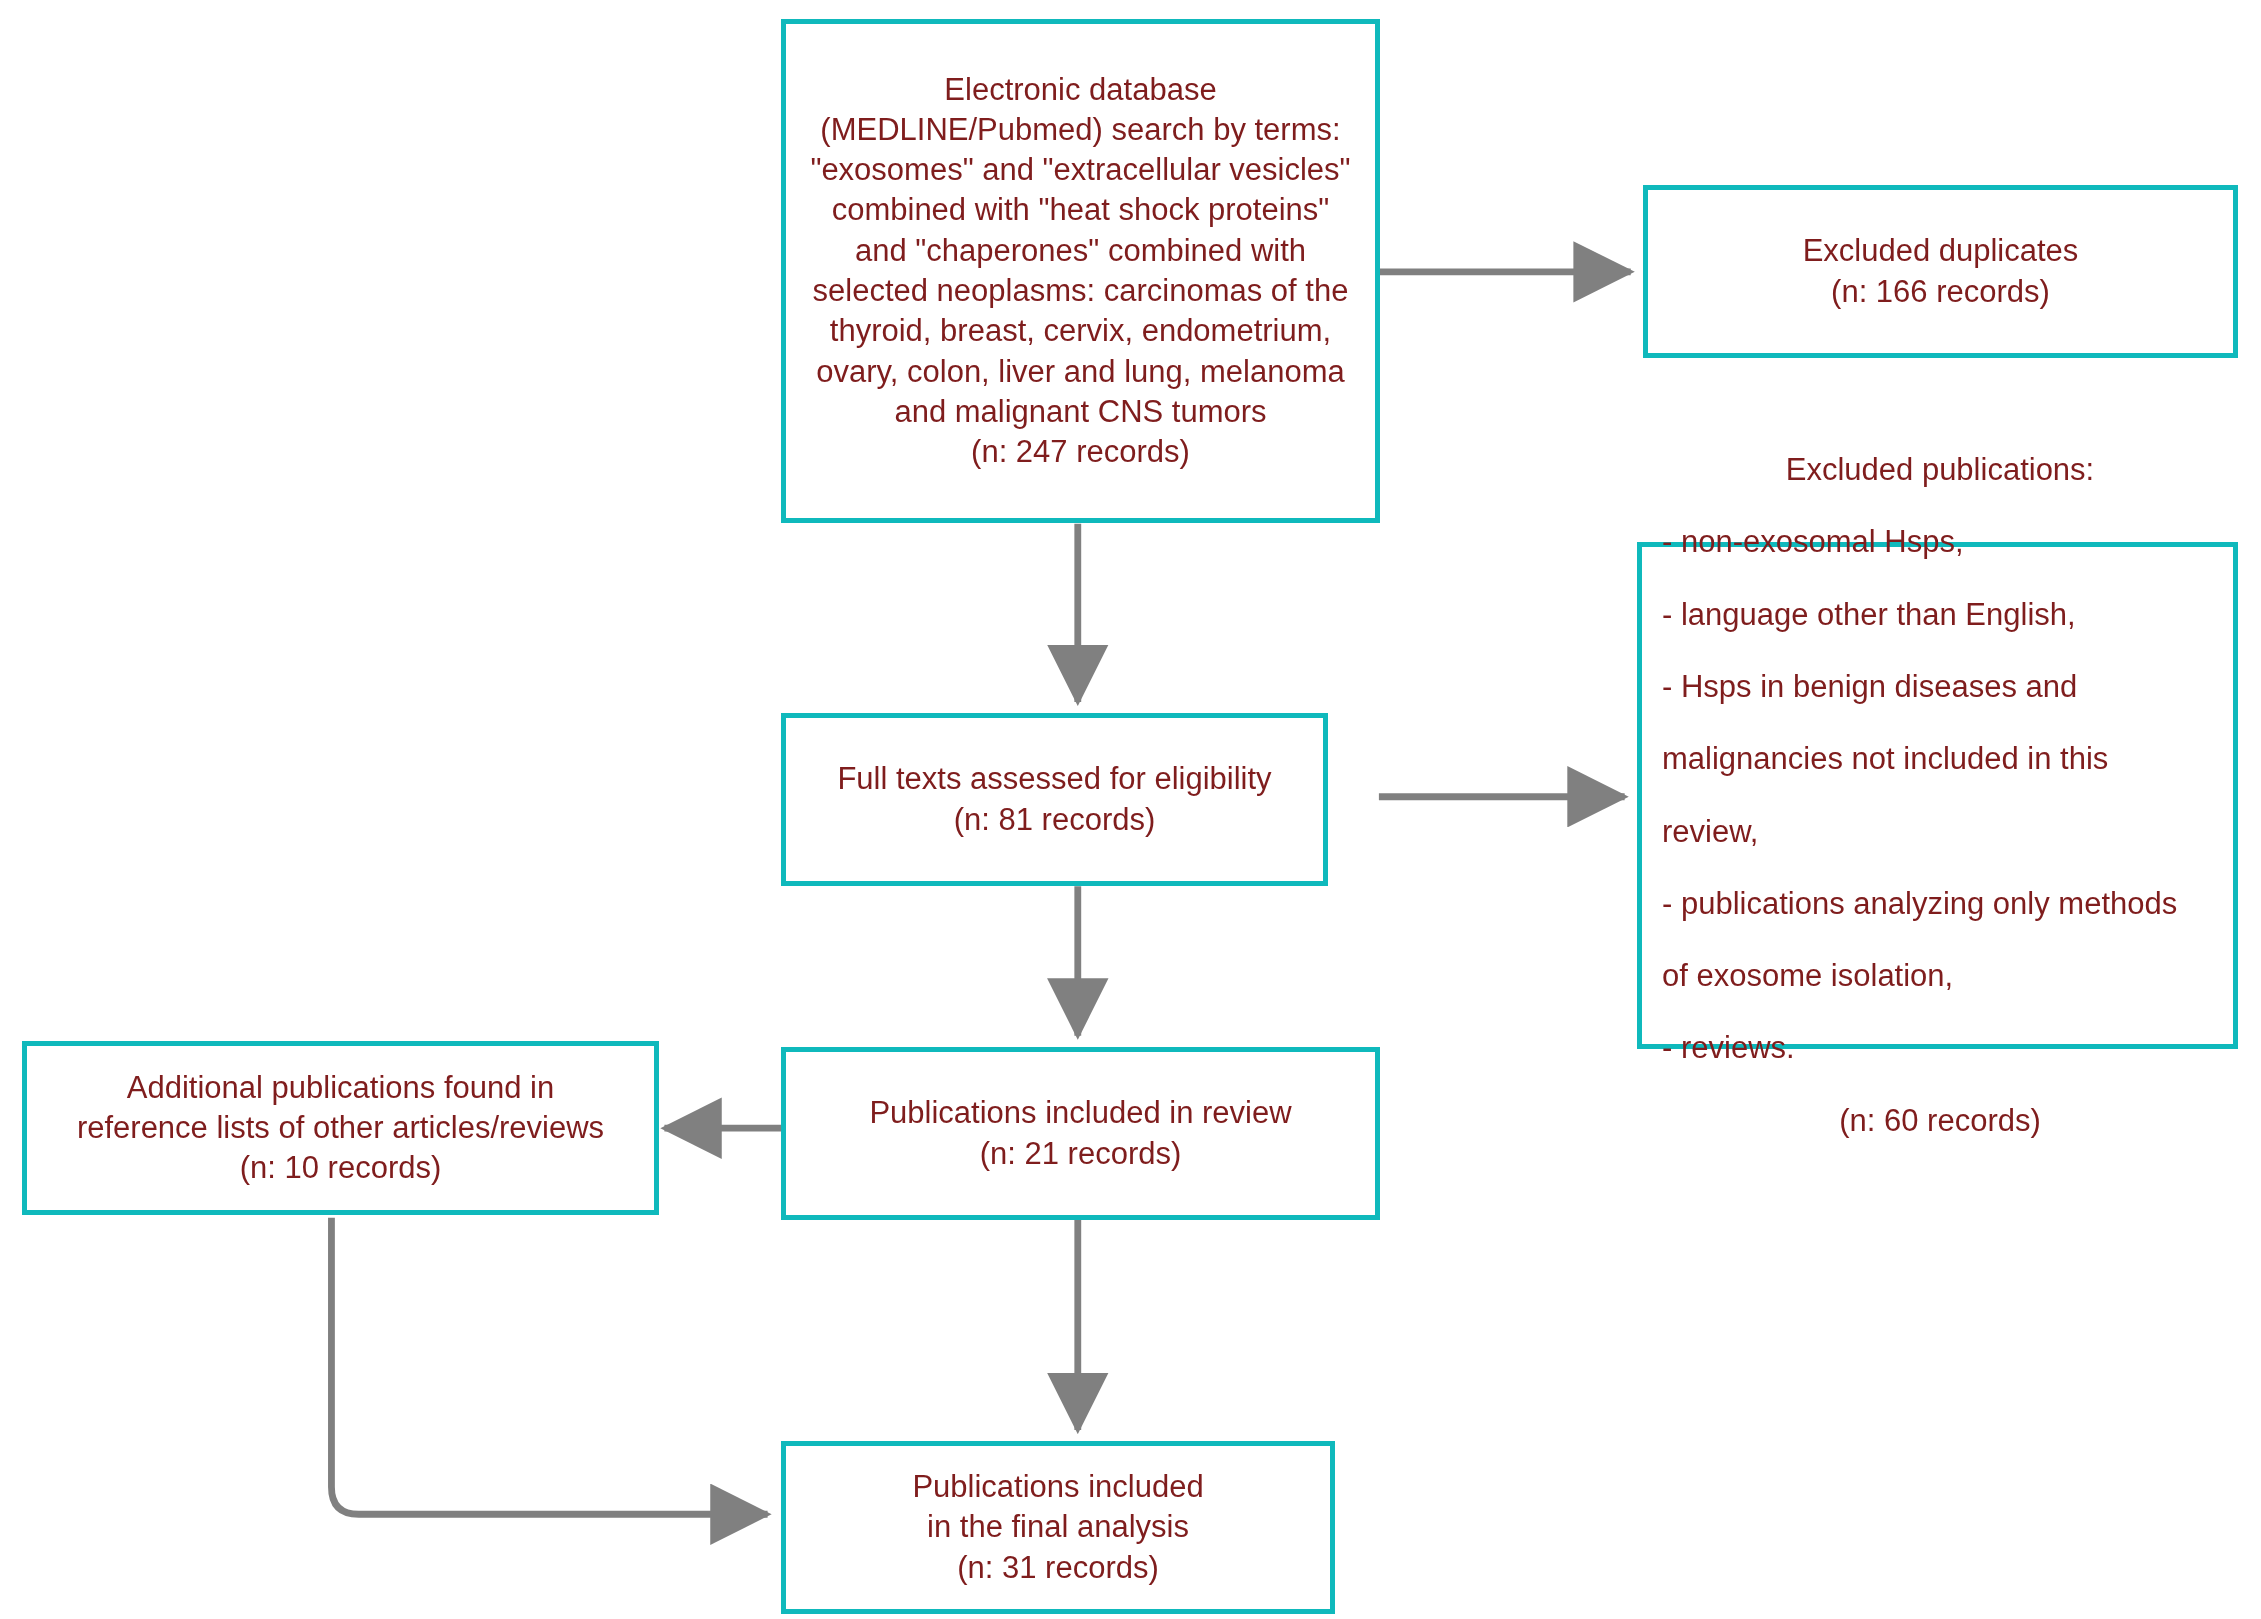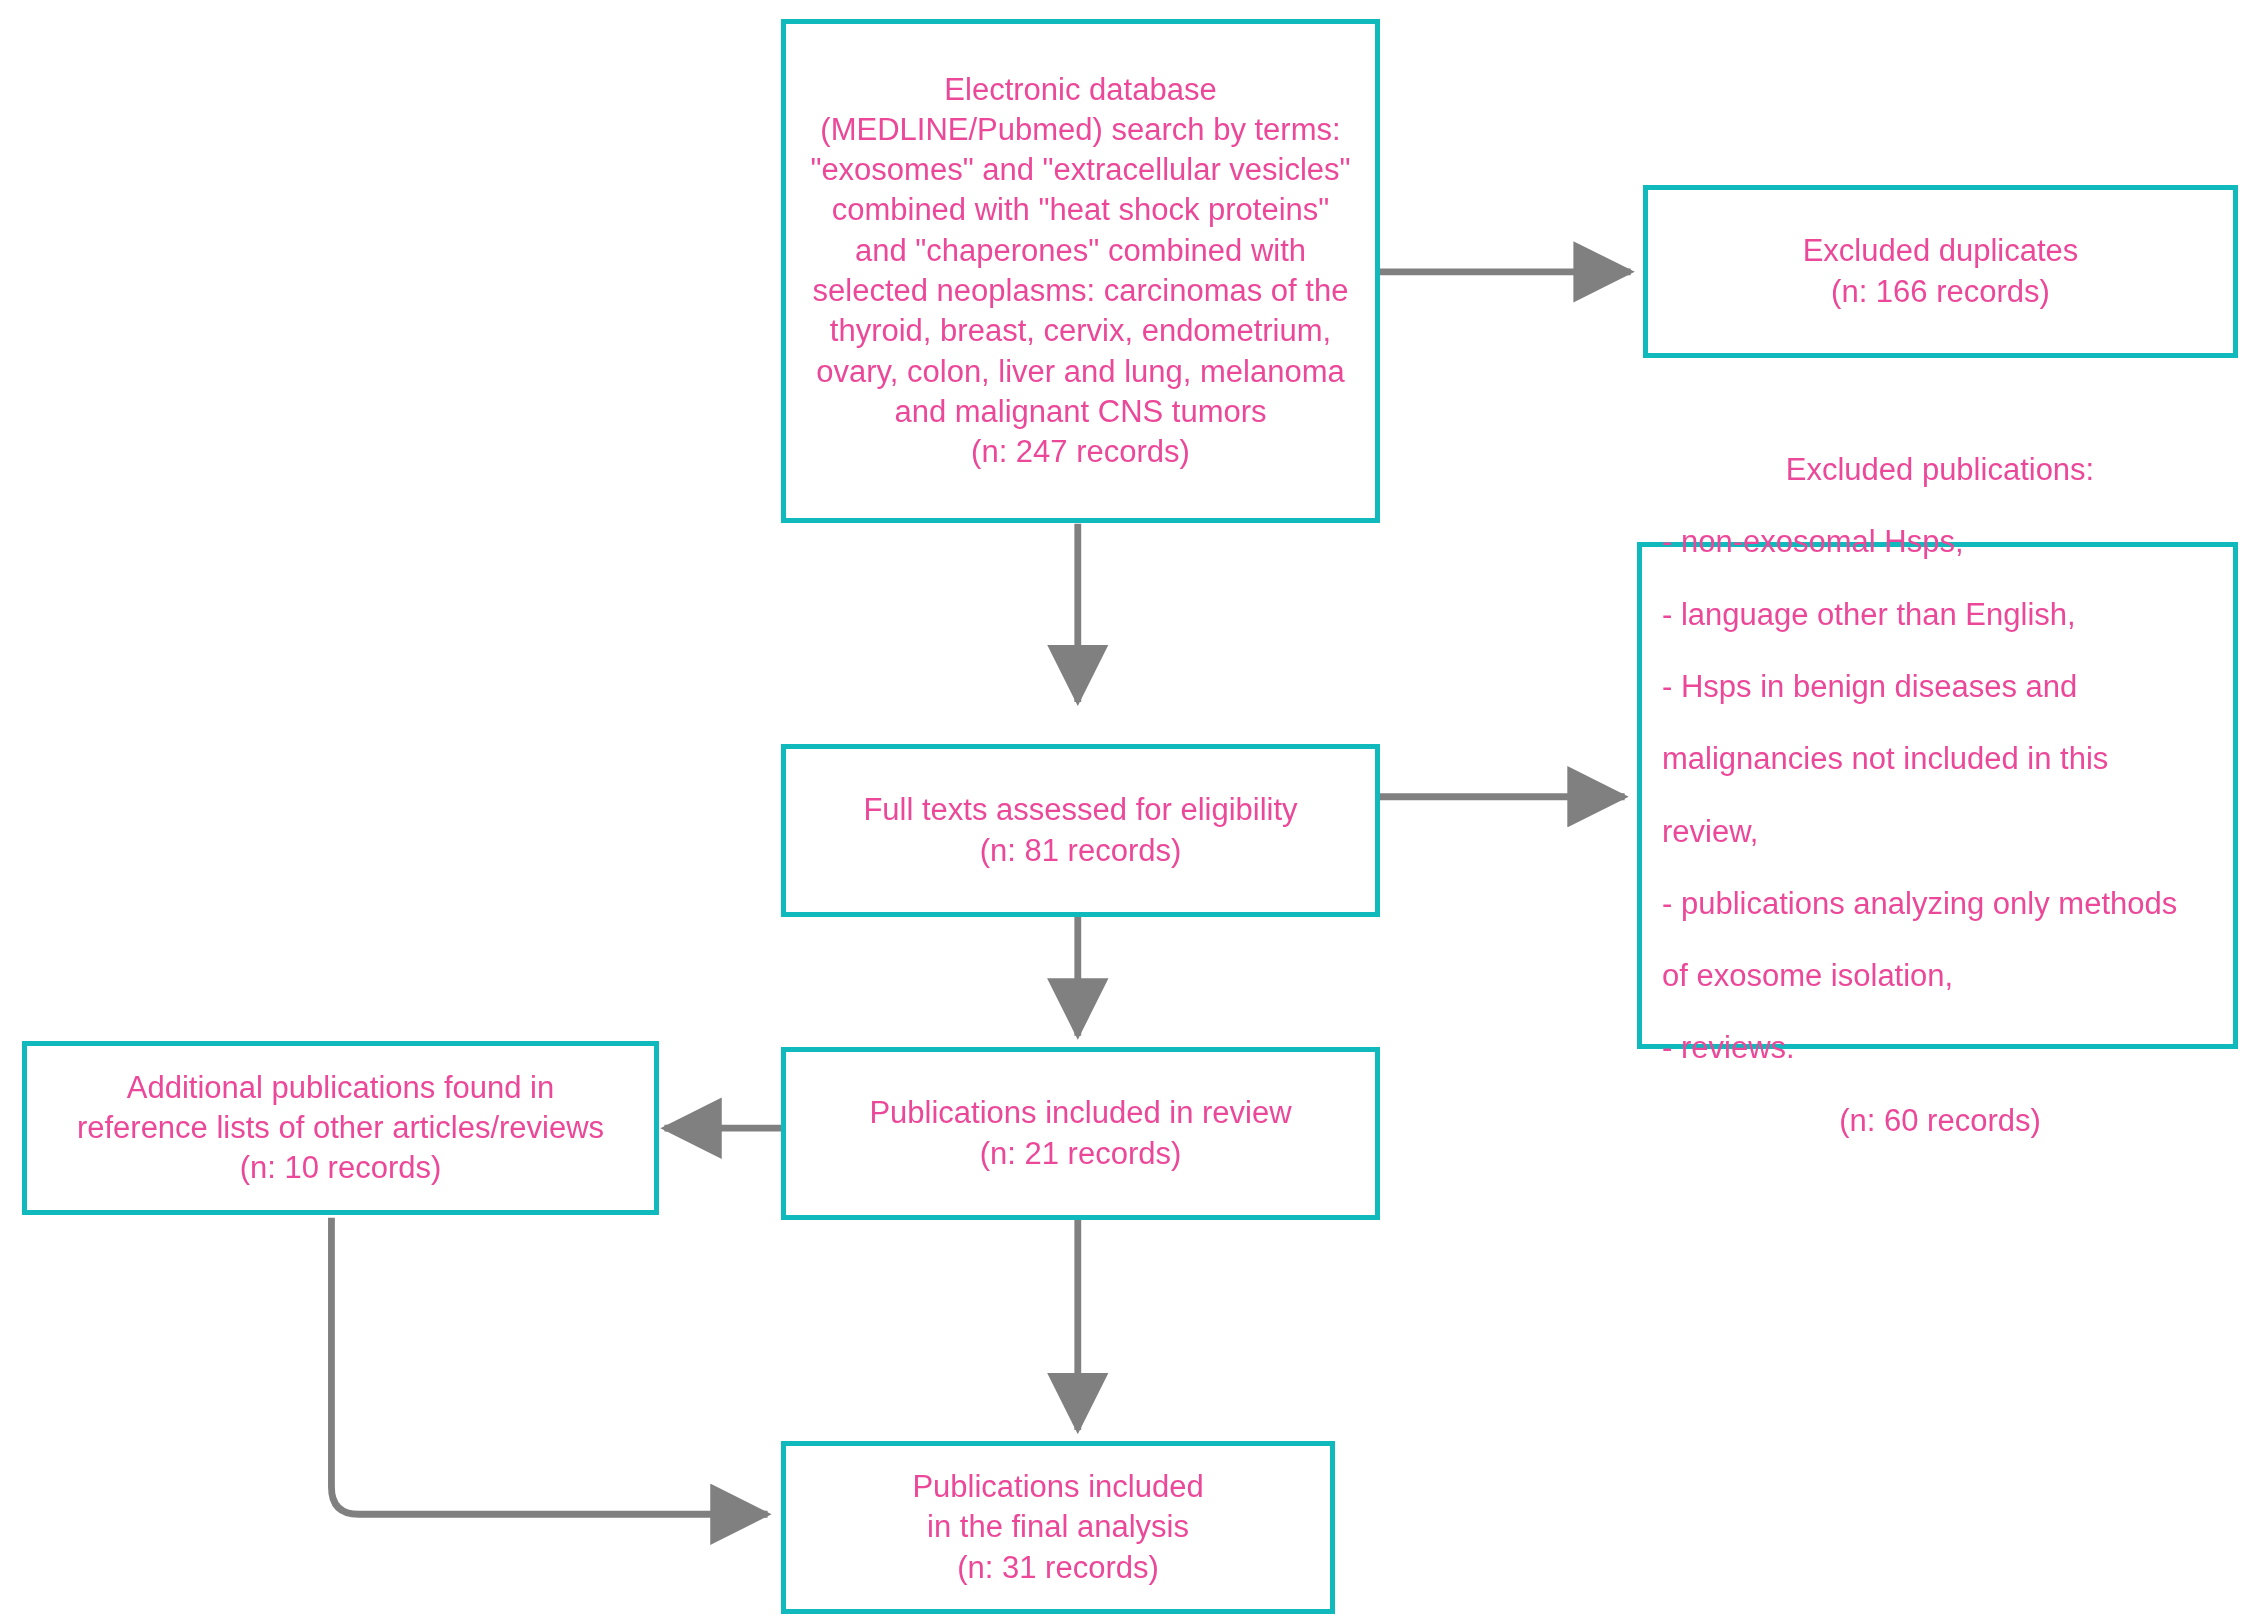--- a/index.html
+++ b/index.html
@@ -19,21 +19,21 @@
   }
   .flow-box {
     position: absolute;
     box-sizing: border-box;
     border: 5.3px solid #0FB9BC;
     background: #ffffff;
     display: flex;
     flex-direction: column;
     align-items: center;
     justify-content: center;
-    color: #ec4899;
+    color: #7f1d1d;
     font-size: 31px;
     line-height: 1.30;
     text-align: center;
     padding: 4.6px 10.6px;
   }
   .flow-box .line {
     display: block;
     white-space: pre;
   }
   .flow-box.left-align {
@@ -43,21 +43,21 @@
     padding-right: 15px;
   }
   .flow-box.left-align .line.center {
     text-align: center;
   }
 
   
   #box-search        { left: 781px; top: 19px;   width: 599px;  height: 504px; }
   #box-duplicates    { left: 1643px; top: 185px;  width: 595px;  height: 173px; }
   #box-excluded      { left: 1637px; top: 542px;  width: 601px;  height: 507px; gap: 32px; }
-  #box-fulltext      { left: 781px; top: 713px;  width: 599px;  height: 173px; margin-top: 31px; }
+  #box-fulltext      { left: 781px; top: 713px;  width: 547px;  height: 173px; }
   #box-additional    { left: 22px;   top: 1041px; width: 637px;  height: 174px; }
   #box-included      { left: 781px; top: 1047px; width: 599px;  height: 173px; }
   #box-final         { left: 781px; top: 1441px; width: 554px;  height: 173px; }
 
   .svg-layer {
     position: absolute;
     left: 0;
     top: 0;
     width: 2261px;
     height: 1620px;

